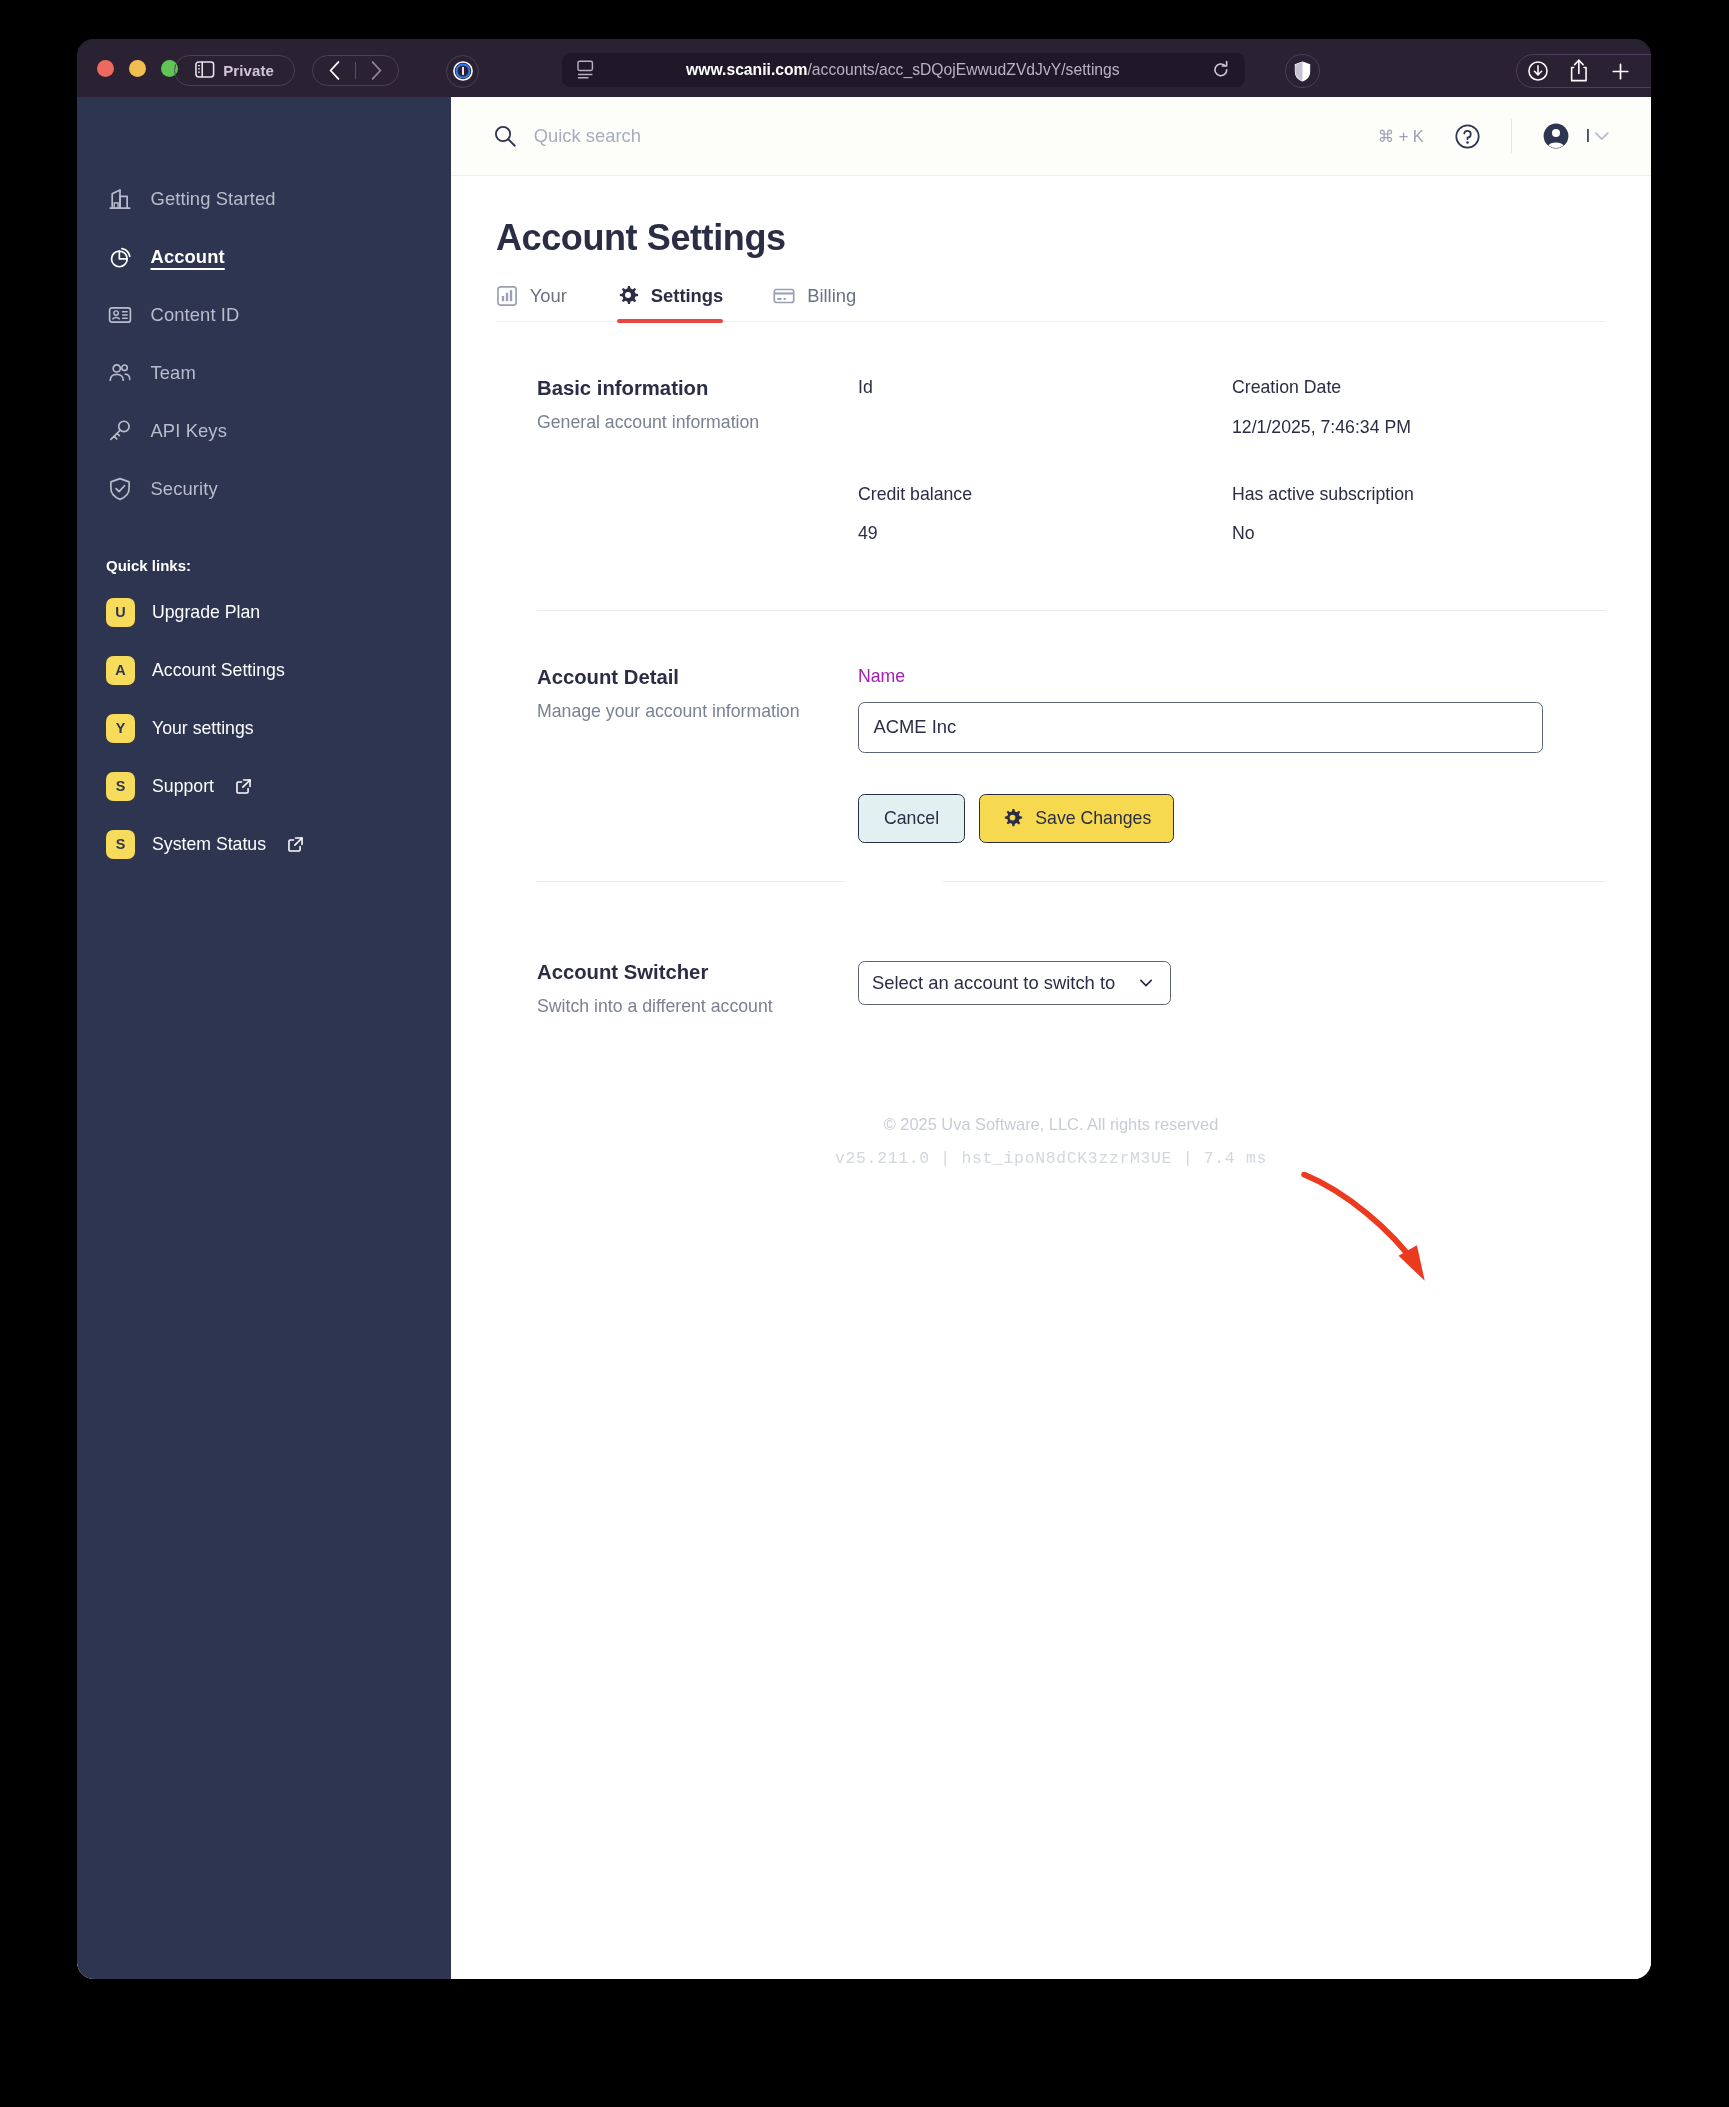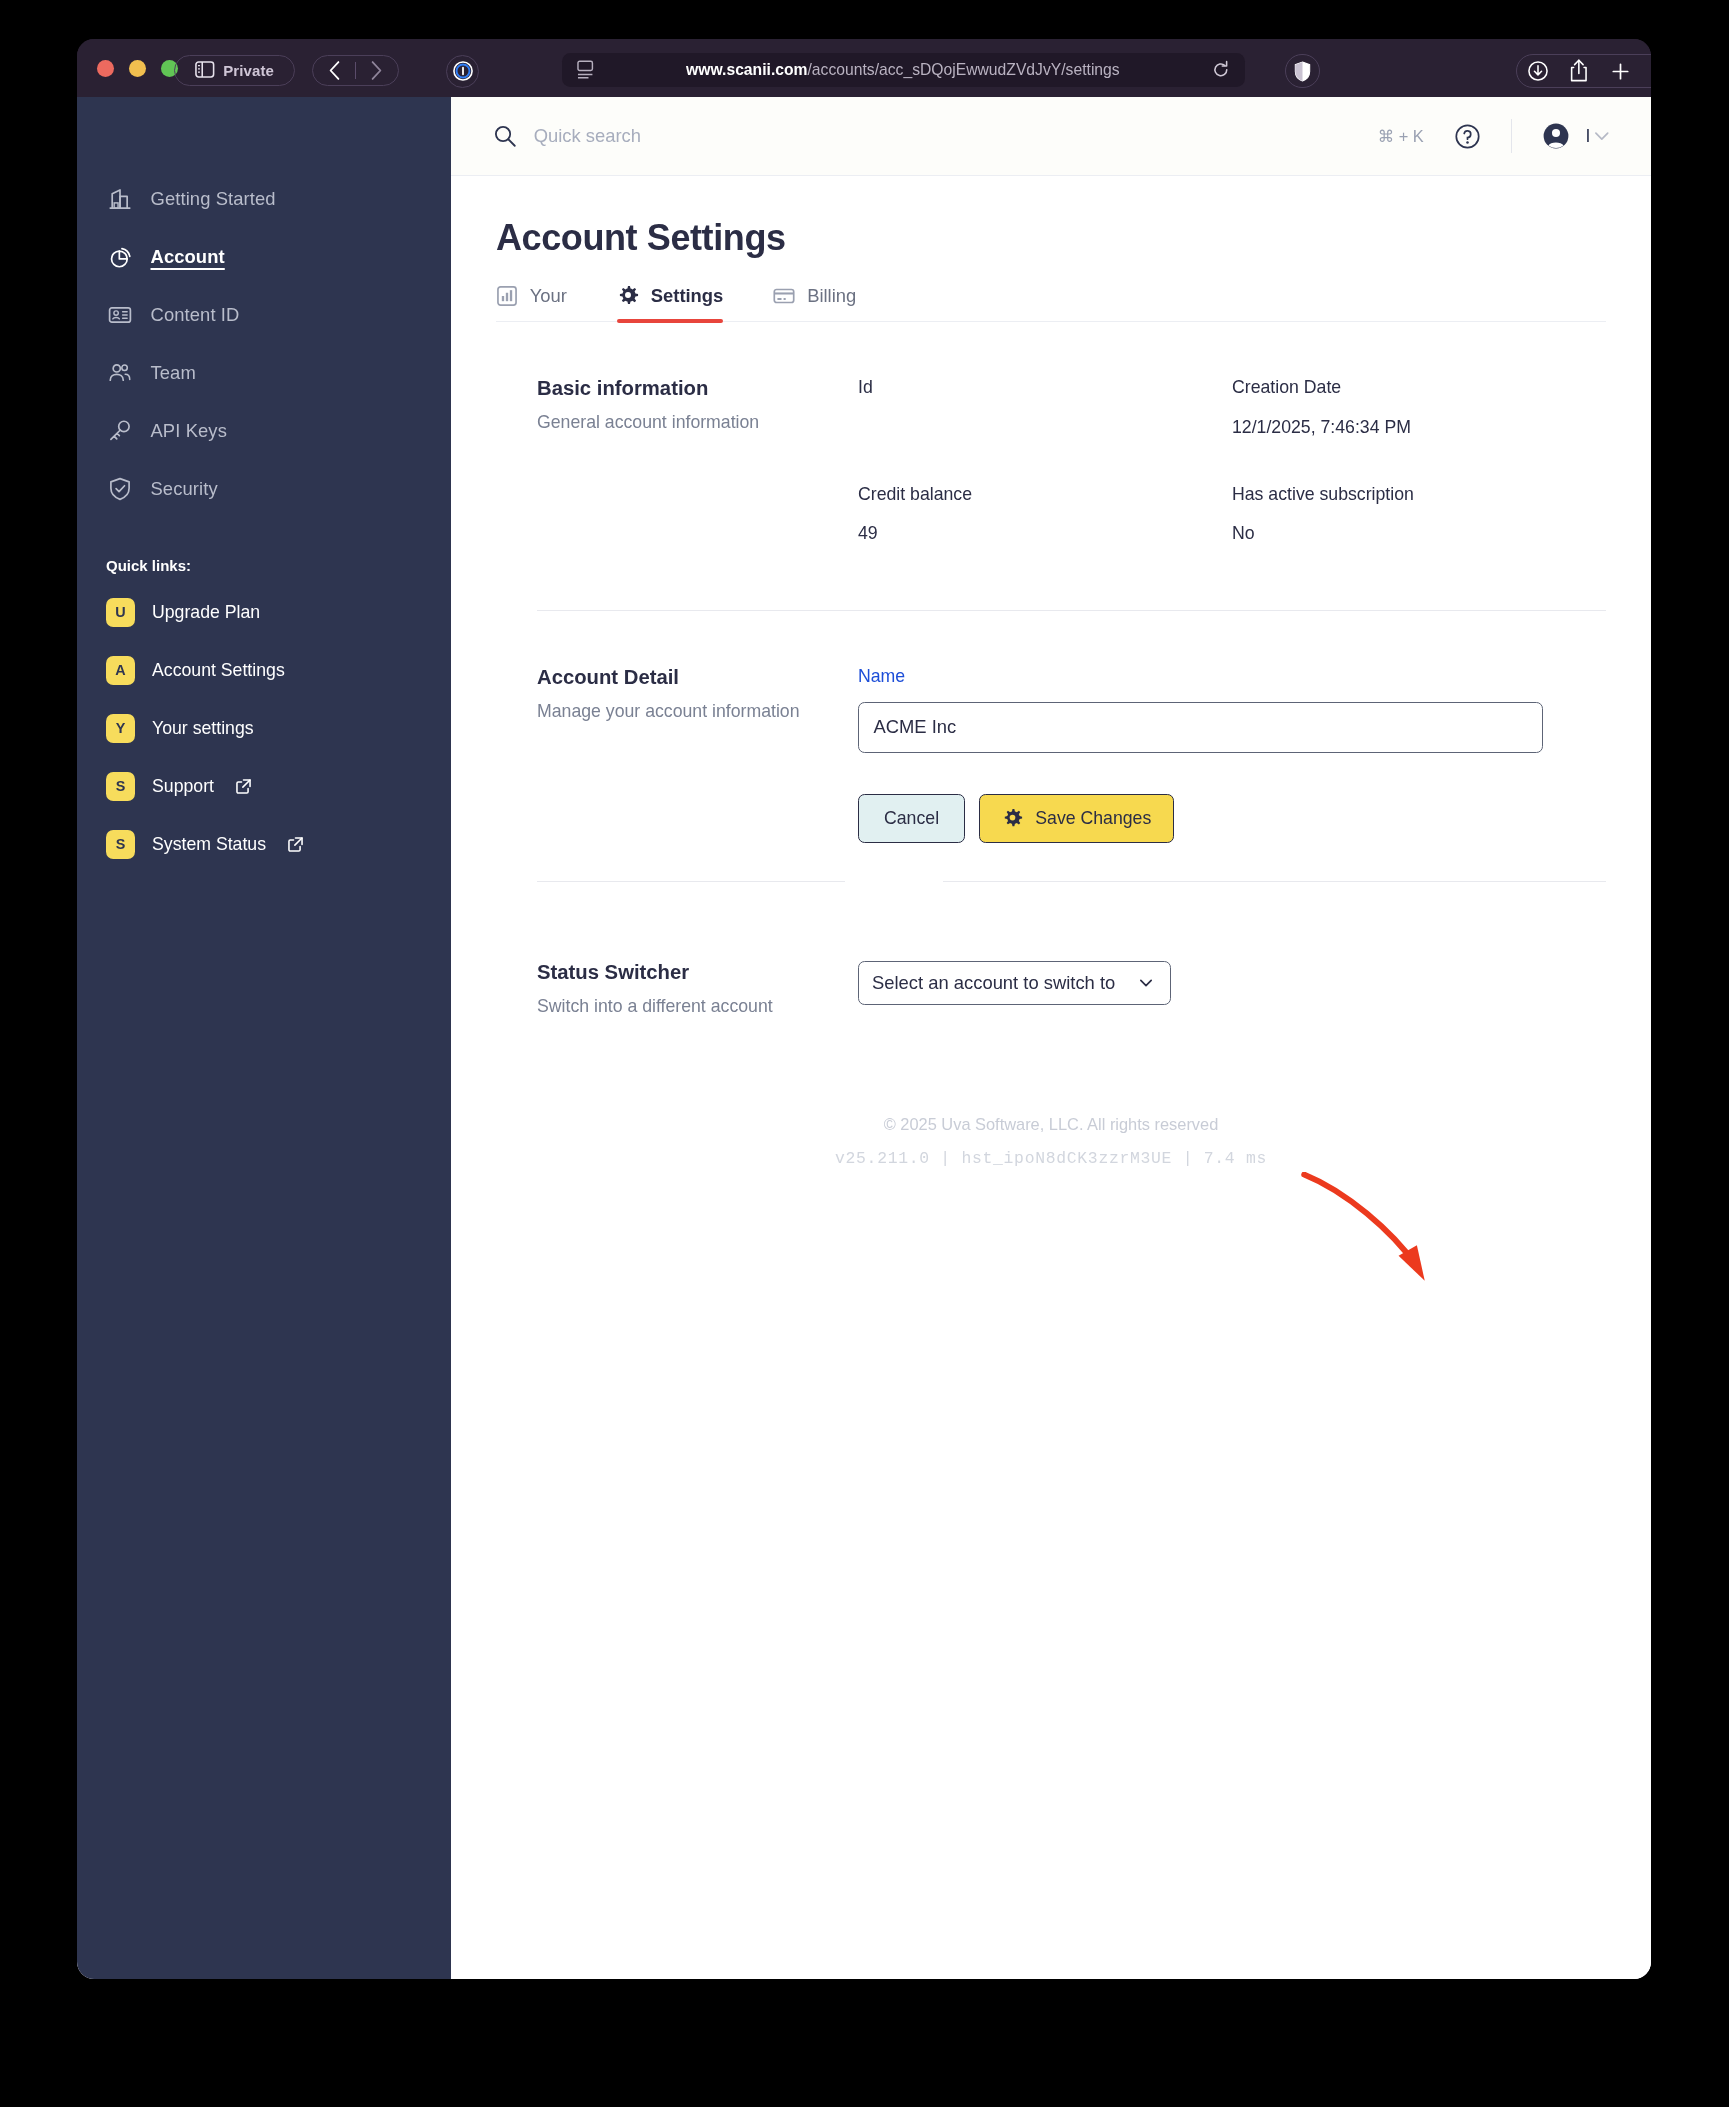--- a/index.html
+++ b/index.html
@@ -243,21 +243,21 @@
     margin: 0;
   }
   #divider-1 { margin-top: 19.7px; margin-left: 41px; margin-right: 0; }
   #divider-2-wrap {
     display: flex; margin-top: 38px; margin-left: 41px;
   }
   #divider-2a { height: 1.3px; background: #e8e9ee; width: 308px; }
   #divider-2gap { width: 98px; }
   #divider-2b { height: 1.3px; background: #e8e9ee; flex: 1; }
 
-  .field-label { font-size: 17.7px; color: #1d4ed8; }
+  .field-label { font-size: 17.7px; color: #a21caf; }
   #name-input {
     margin-top: 14.4px;
     width: 685px; height: 51px;
     border: 1.3px solid #5d6476;
     border-radius: 6.6px;
     background: #ffffff;
     font-family: "Liberation Sans", sans-serif;
     font-size: 18.4px; color: #2b2d45;
     padding: 0 14.4px;
     outline: none;
@@ -650,21 +650,21 @@
         </section>
 
         <div id="divider-2-wrap">
           <div id="divider-2a"></div>
           <div id="divider-2gap"></div>
           <div id="divider-2b"></div>
         </div>
 
         <section class="section" style="padding-top:79px">
           <div class="section-left">
-            <div class="section-title">Status Switcher</div>
+            <div class="section-title">Account Switcher</div>
             <div class="section-sub">Switch into a different account</div>
           </div>
           <div class="section-right">
             <div id="account-select">
               <span id="account-select-text">Select an account to switch to</span>
               <span id="select-chevron">
                 <svg width="22" height="22" viewBox="0 0 34 34" fill="none">
                   <path d="M9 13 L17 21 L25 13" stroke="#2b2d45" stroke-width="2.6" stroke-linecap="round" stroke-linejoin="round"></path>
                 </svg>
               </span>

